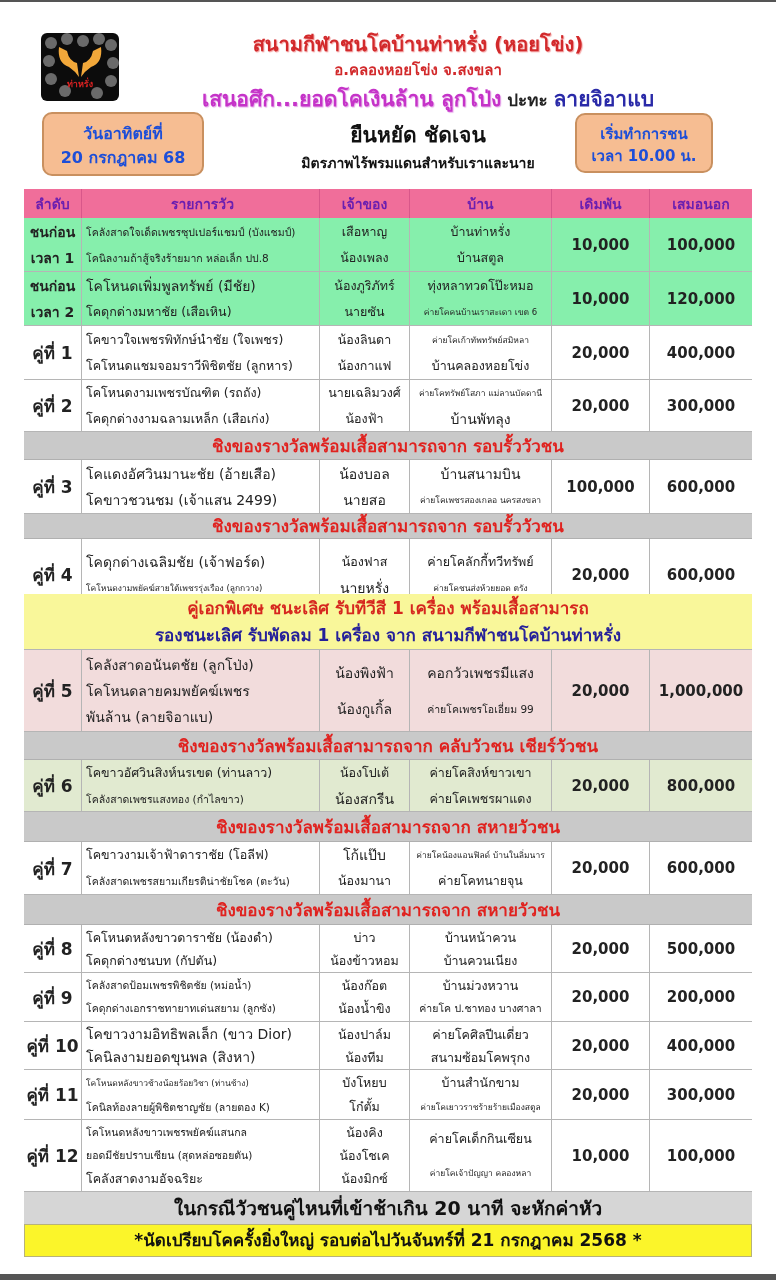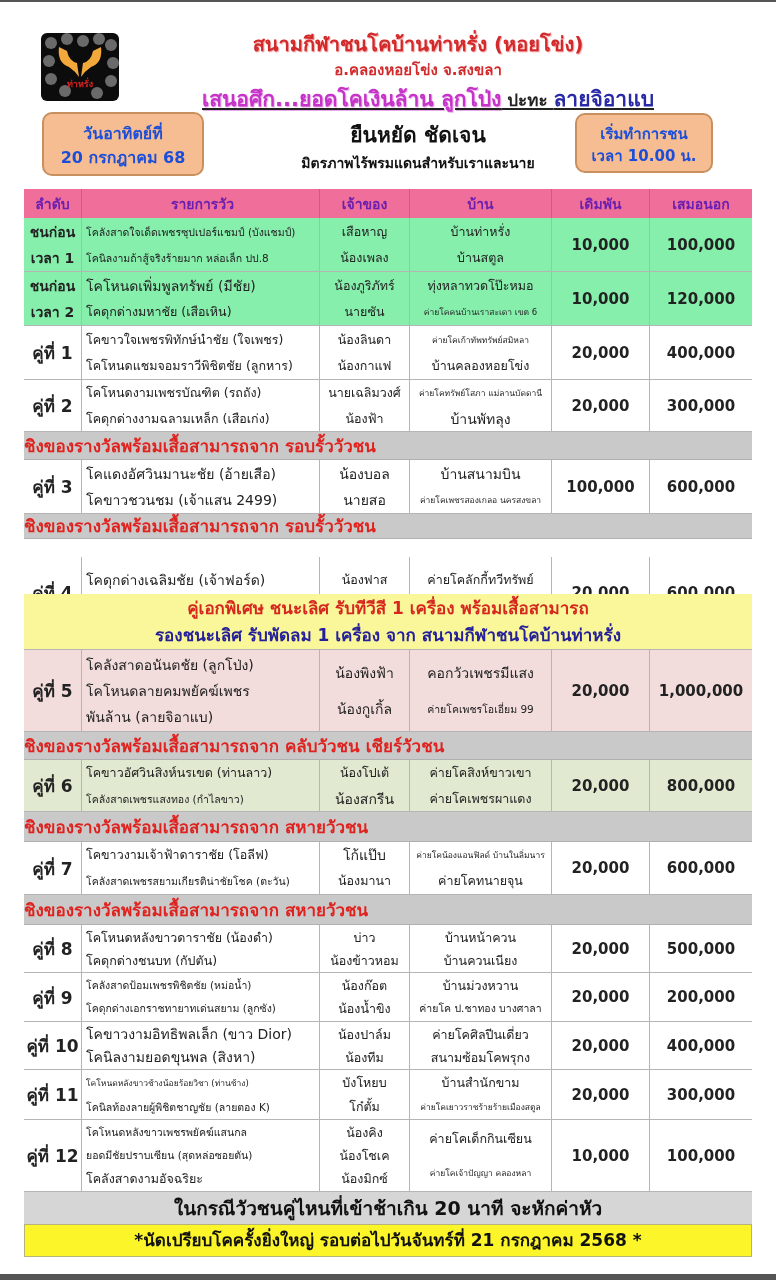--- a/index.html
+++ b/index.html
@@ -18,21 +18,21 @@
     position: absolute; left: 41px; top: 31px; width: 78px; height: 68px;
     background: #0c0c0c; border-radius: 6px; overflow: hidden;
   }
   .logo .dot { position: absolute; width: 12px; height: 12px; border-radius: 50%; background: #6a6a6a; }
   .logo .horns { position: absolute; left: 14px; top: 10px; width: 50px; height: 38px; }
   .logo .logo-text { position: absolute; left: 0; right: 0; bottom: 10px; text-align: center; color: #d22; font-size: 9px; font-weight: bold; }
 
   .title-line { position: absolute; left: 120px; right: 60px; text-align: center; font-weight: bold; }
   .t1 { top: 26px; font-size: 20px; color: #d2292b; text-shadow: 1px 1px 1px #f3a3a3; }
   .t2 { top: 56px; font-size: 15px; color: #d2292b; }
-  .t3 { top: 80px; font-size: 21px; left: 100px; right: 20px; text-decoration: underline; }
+  .t3 { top: 80px; font-size: 21px; left: 100px; right: 20px; }
   .t3 .p1 { color: #c533c8; text-shadow: 1px 1px 1px #e6a9ea; }
   .t3 .p2 { color: #222; font-size: 17px; }
   .t3 .p3 { color: #2a2aa8; }
   .t4 { top: 116px; font-size: 21px; color: #111; }
   .t5 { top: 150px; font-size: 14px; color: #111; }
 
   .datebox {
     position: absolute; border: 2px solid #c9905f; background: #f6bd92; border-radius: 10px;
     text-align: center; font-weight: bold; color: #1d4ed8;
   }
@@ -59,21 +59,21 @@
   .s-lg { font-size: 14px; }
   .s-md { font-size: 12.5px; }
   .s-sm { font-size: 10.5px; }
   .s-xs { font-size: 8.5px; }
 
   .gray { background: #86efac; }
   .white { background: #ffffff; }
   .pink { background: #f2dcdc; }
   .green { background: #e1ead0; }
 
-  .banner { position: absolute; left: 0; width: 728px; background: #c9c9c9; color: #e0221f; font-weight: bold; font-size: 17px; text-align: left; border-bottom: 1px solid #b0b0b0; }
+  .banner { position: absolute; left: 0; width: 728px; background: #c9c9c9; color: #e0221f; font-weight: bold; font-size: 17px; text-align: center; border-bottom: 1px solid #b0b0b0; }
   .special { position: absolute; left: 0; width: 728px; background: #f9f79a; text-align: center; font-weight: bold; border-bottom: 1px solid #b5b5b5; }
   .special .sp1 { color: #d6271f; font-size: 17px; line-height: 28px; }
   .special .sp2 { color: #25209a; font-size: 17px; line-height: 26px; }
 
   .note { position: absolute; left: 24px; top: 1190px; width: 728px; height: 32px; background: #d6d6d6; text-align: center; font-weight: bold; font-size: 19px; line-height: 32px; color: #111; }
   .footer { position: absolute; left: 24px; top: 1222px; width: 728px; height: 33px; background: #fbf52a; border: 1px solid #b7b27a; text-align: center; font-weight: bold; font-size: 17px; line-height: 31px; color: #111; }
 </style>
 </head>
 <body>
 
@@ -216,21 +216,21 @@
     <div class="cell c-home">
       <div class="line s-lg">บ้านสนามบิน</div>
       <div class="line s-xs">ค่ายโคเพชรสองเกลอ นครสงขลา</div>
     </div>
     <div class="cell c-bet">100,000</div>
     <div class="cell c-odds">600,000</div>
   </div>
 
   <div class="banner" style="top:325px;height:25px;line-height:25px">ชิงของรางวัลพร้อมเสื้อสามารถจาก รอบรั้ววัวชน</div>
 
-  <div class="row white" style="top:368px;height:72px">
+  <div class="row white" style="top:350px;height:72px">
     <div class="cell c-no big">คู่ที่ 4</div>
     <div class="cell c-name">
       <div class="line s-lg">โคดุกด่างเฉลิมชัย (เจ้าฟอร์ด)</div>
       <div class="line s-xs">โคโหนดงามพยัคฆ์สายใต้เพชรรุ่งเรือง (ลูกกวาง)</div>
     </div>
     <div class="cell c-owner">
       <div class="line s-md">น้องฟาส</div>
       <div class="line s-lg">นายหรั่ง</div>
     </div>
     <div class="cell c-home">

